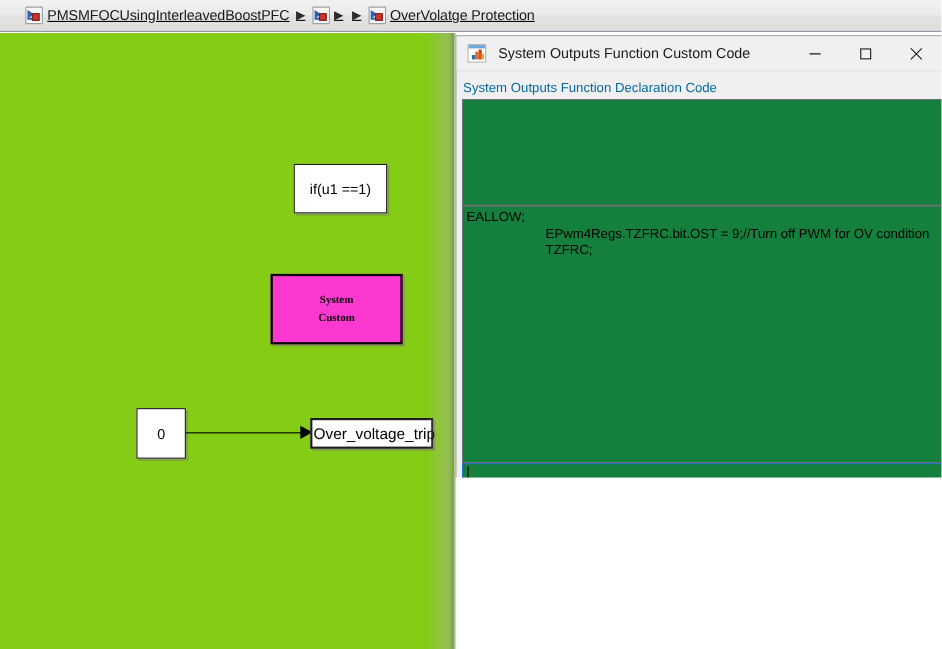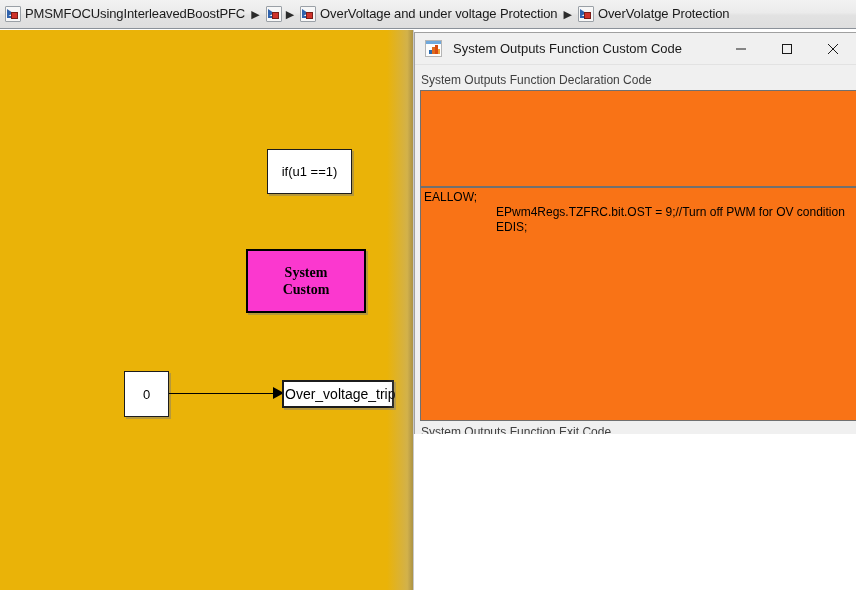--- a/index.html
+++ b/index.html
@@ -19,21 +19,22 @@
 
   
   #breadcrumb-bar {
     position: absolute;
     left: 0; top: 0;
     width: 856px; height: 29px;
     background: linear-gradient(to bottom, #f2f2f2 0%, #ebebeb 45%, #e2e2e2 55%, #dedede 100%);
     border-bottom: 1px solid #8b9199;
     display: flex;
     align-items: center;
-    padding-left: 4px;
+    padding-left: 22px;
+    text-decoration: underline;
   }
   .crumb {
     display: flex;
     align-items: center;
     height: 22px;
     padding: 0 1px;
     cursor: default;
   }
   .crumb-label {
     font-size: 13px;
@@ -81,21 +82,21 @@
     left: 1px; top: 9px;
     width: 5px; height: 2px;
     background: #2f62ad;
   }
 
   
   #canvas {
     position: absolute;
     left: 0; top: 30px;
     width: 414px; height: 560px;
-    background: #eab308;
+    background: #84cc16;
     border-right: 1px solid #c8c8c8;
     overflow: hidden;
   }
   #canvas-shadow {
     position: absolute;
     right: 0; top: 0;
     width: 26px; height: 100%;
     background: linear-gradient(to right, rgba(255,255,255,0) 0%, rgba(175,175,175,0.40) 78%, rgba(120,120,120,0.55) 100%);
     pointer-events: none;
   }
@@ -116,21 +117,21 @@
     left: 267px; top: 119px;
     width: 85px; height: 45px;
   }
   #block-sysout {
     left: 246px; top: 219px;
     width: 120px; height: 64px;
     background: #fb38cf;
     border: 2px solid #000000;
     font-family: "Liberation Serif", serif;
     font-weight: bold;
-    font-size: 14px;
+    font-size: 10px;
     line-height: 17px;
     text-align: center;
     flex-direction: column;
   }
   #block-const {
     left: 124px; top: 341px;
     width: 45px; height: 46px;
     font-size: 13px;
   }
   #block-trip {
@@ -218,28 +219,28 @@
 
   #dialog-body {
     position: absolute;
     left: 0; top: 32px;
     width: 442px; height: 526px;
     padding: 4px 5px 0 5px;
   }
   .field-group { margin-bottom: 0; }
   .field-label {
     font-size: 12px;
-    color: #404040;
+    color: #0369a1;
     line-height: 16px;
     padding: 3px 0 2px 1px;
     white-space: nowrap;
   }
   .code-area {
     width: 437px;
-    background: #f97316;
+    background: #15803d;
     border: 1px solid #707070;
     font-size: 12px;
     color: #000000;
     overflow: hidden;
     position: relative;
     padding: 2px 3px;
   }
   #decl-area { height: 97px; }
   #exec-area { height: 234px; }
   #exit-area {
@@ -275,28 +276,20 @@
 
     <div class="crumb">
       <span class="sl-icon">
         <span class="arw"></span>
           <span class="stub"></span>
           <span class="sq"></span>
       </span>
     </div>
     <span class="crumb-sep">▶</span>
 
-    <div class="crumb">
-      <span class="sl-icon">
-        <span class="arw"></span>
-          <span class="stub"></span>
-          <span class="sq"></span>
-      </span>
-      <span class="crumb-label">OverVoltage and under voltage Protection</span>
-    </div>
     <span class="crumb-sep">▶</span>
 
     <div class="crumb">
       <span class="sl-icon">
         <span class="arw"></span>
           <span class="stub"></span>
           <span class="sq"></span>
       </span>
       <span class="crumb-label">OverVolatge Protection</span>
     </div>
@@ -364,26 +357,25 @@
         <div class="field-label">System Outputs Function Declaration Code</div>
         <div class="code-area" id="decl-area">
           <div class="code-line"></div>
         </div>
       </div>
 
       <div class="field-group">
         <div class="code-area" id="exec-area">
           <div class="code-line">EALLOW;</div>
           <div class="code-line code-indent">EPwm4Regs.TZFRC.bit.OST = 9;//Turn off PWM for OV condition</div>
-          <div class="code-line code-indent">EDIS;</div>
+          <div class="code-line code-indent">TZFRC;</div>
         </div>
       </div>
 
       <div class="field-group">
-        <div class="field-label">System Outputs Function Exit Code</div>
         <div class="code-area" id="exit-area">
           <div class="code-line"><span id="caret"></span></div>
         </div>
       </div>
 
     </div>
   </div>
 
 </div>
 

